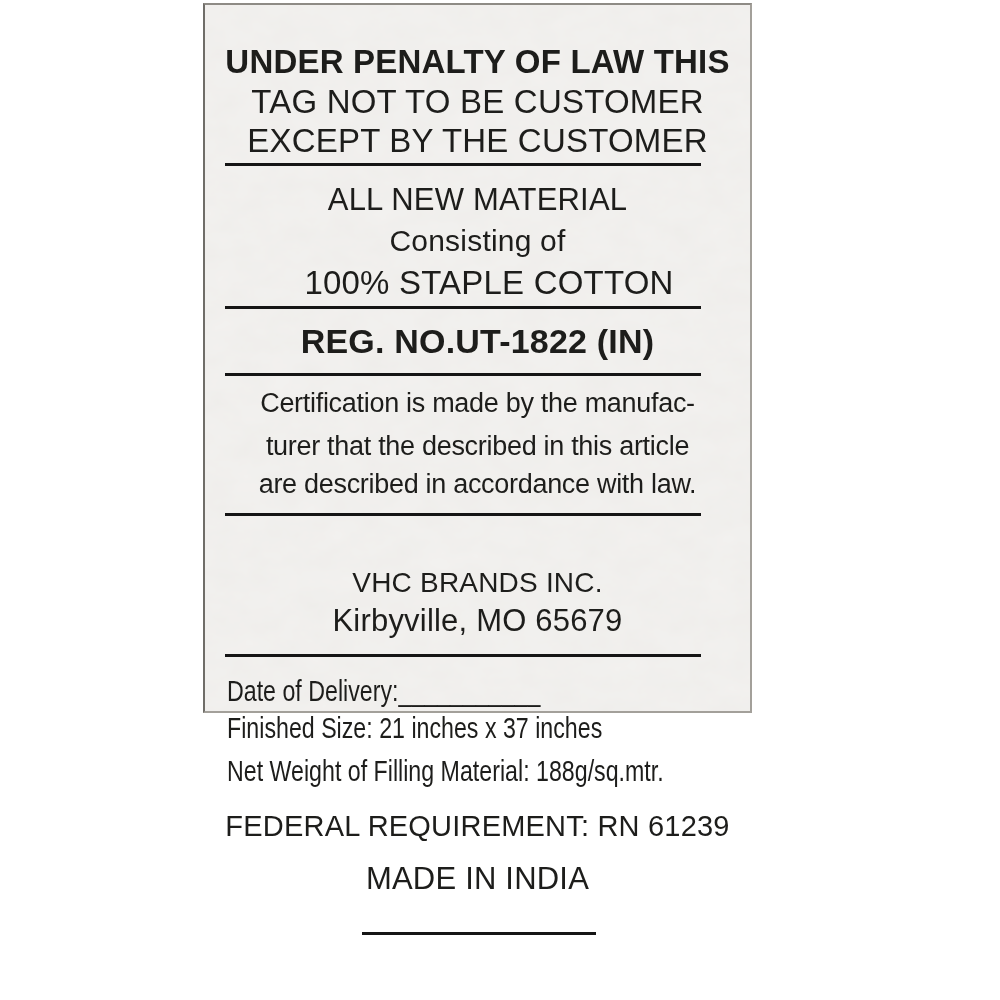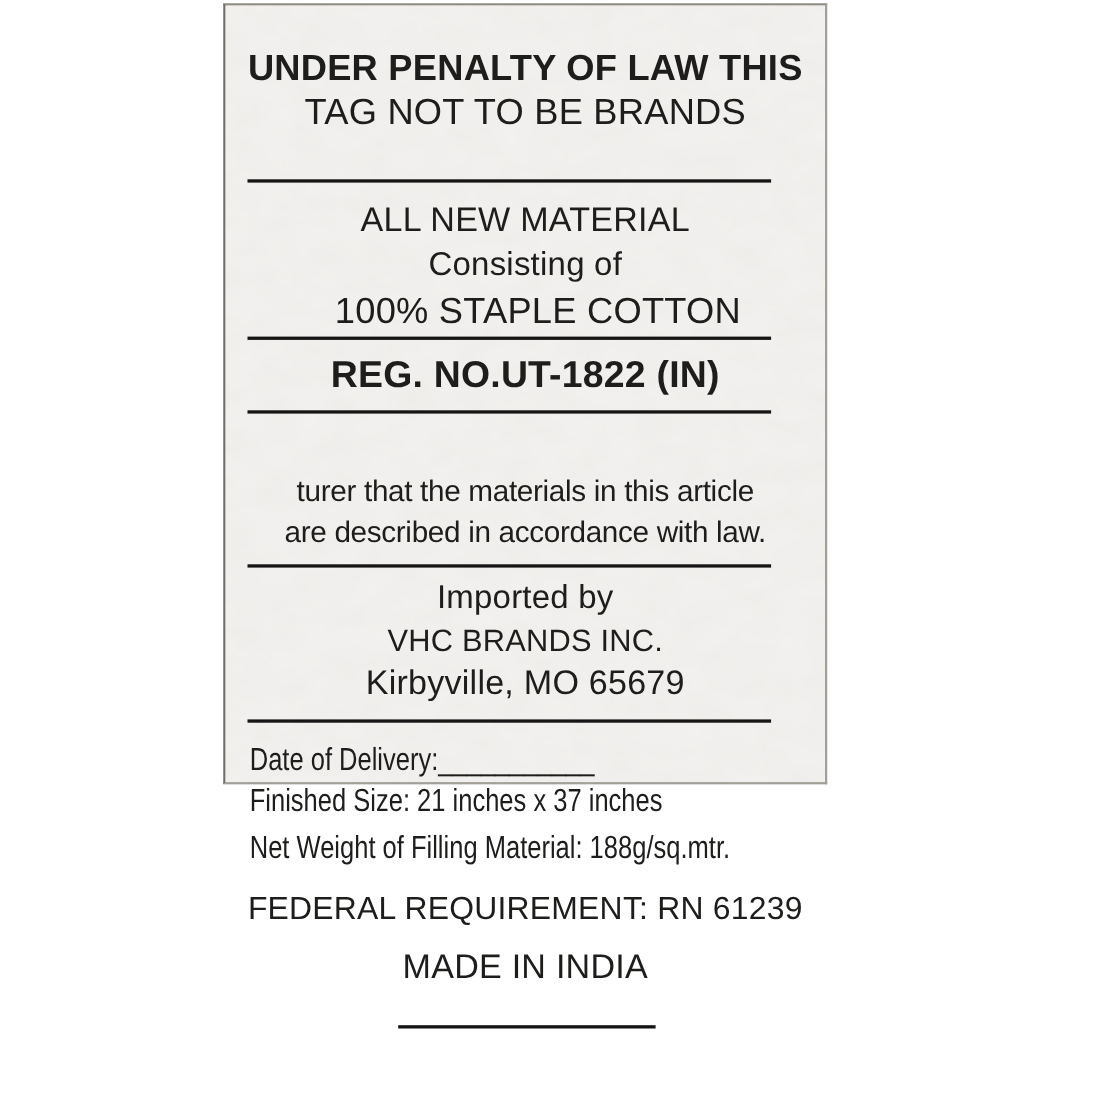--- a/index.html
+++ b/index.html
@@ -83,40 +83,41 @@
         <feFuncB type="linear" slope="0.6" intercept="0.44"></feFuncB>
       </feComponentTransfer>
     </filter>
     <rect x="0" y="0" width="549" height="991" fill="#eae8e5"></rect>
     <rect x="0" y="0" width="549" height="991" filter="url(#fiberNoise)" style="mix-blend-mode:soft-light;opacity:0.85"></rect>
   </svg>
 
   <div class="content">
 
     <div class="row bold r-penalty1">UNDER PENALTY OF LAW THIS</div>
-    <div class="row r-penalty2">TAG NOT TO BE BRANDS</div>
+    <div class="row r-penalty2">TAG NOT TO BE CUSTOMER</div>
+    <div class="row r-penalty3">EXCEPT BY THE CUSTOMER</div>
 
     <div class="hr hr1"></div>
 
     <div class="row r-material1">ALL NEW MATERIAL</div>
     <div class="row r-material2">Consisting of</div>
     <div class="row r-material3">100% STAPLE COTTON</div>
 
     <div class="hr hr2"></div>
 
     <div class="row bold r-reg">REG. NO.UT-1822 (IN)</div>
 
     <div class="hr hr3"></div>
 
-    <div class="row r-cert2">turer that the materials in this article</div>
+    <div class="row r-cert1">Certification is made by the manufac-</div>
+    <div class="row r-cert2">turer that the described in this article</div>
     <div class="row r-cert3">are described in accordance with law.</div>
 
     <div class="hr hr4"></div>
 
-    <div class="row r-imp1">Imported by</div>
     <div class="row r-imp2">VHC BRANDS INC.</div>
     <div class="row r-imp3">Kirbyville, MO 65679</div>
 
     <div class="hr hr5"></div>
 
     <div class="row cond r-date">Date of Delivery:___________</div>
     <div class="row cond r-size">Finished Size: 21 inches x 37 inches</div>
     <div class="row cond r-weight">Net Weight of Filling Material: 188g/sq.mtr.</div>
 
     <div class="row r-federal">FEDERAL REQUIREMENT: RN 61239</div>

